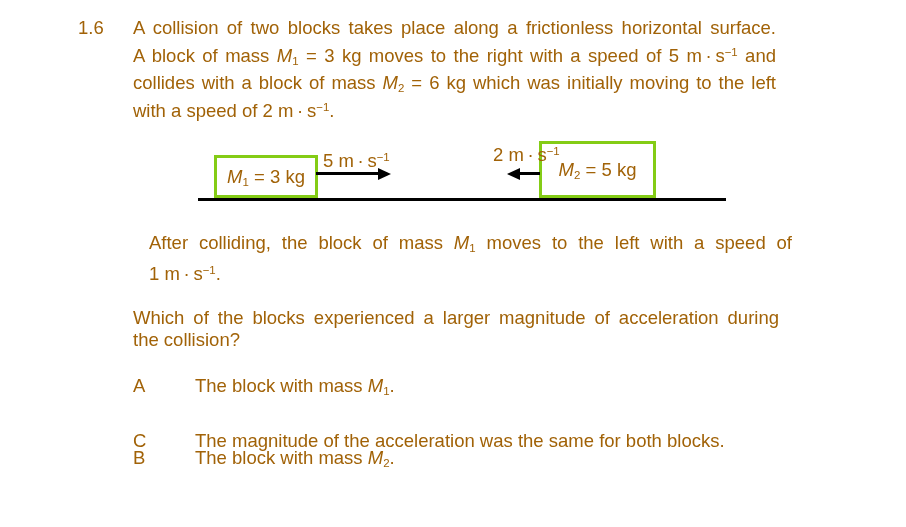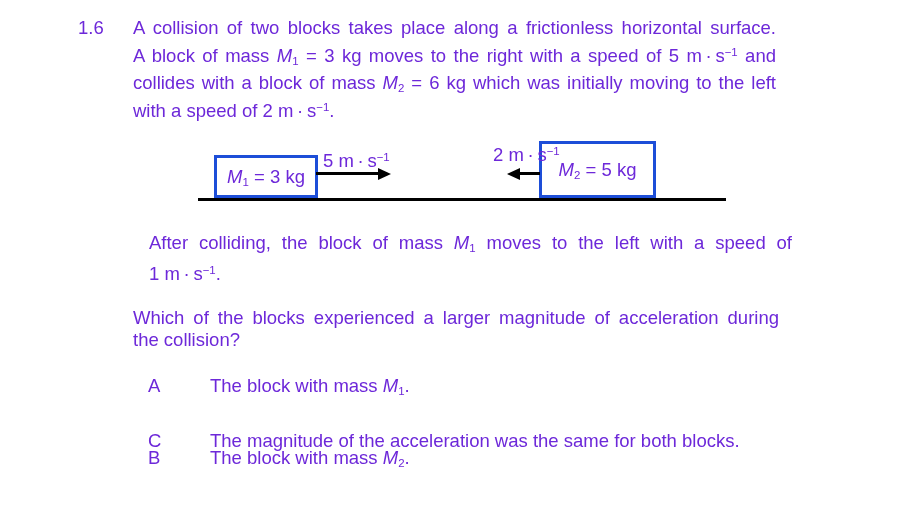--- a/index.html
+++ b/index.html
@@ -1,21 +1,21 @@
 <!DOCTYPE html>
 <html><head>
 <meta charset="utf-8">
 <style>
   html, body { margin: 0; padding: 0; background: #ffffff; }
   .page {
     position: relative;
     width: 906px;
     height: 527px;
     background: #ffffff;
-    color: #6d28d9;
+    color: #a16207;
     font-family: "Liberation Sans", sans-serif;
     font-size: 18.5px;
     overflow: hidden;
   }
   .abs { position: absolute; }
   i { font-style: italic; }
   sub, sup {
     font-size: 62%;
     line-height: 0;
     position: relative;
@@ -28,42 +28,42 @@
 
   .para { left: 133px; width: 643px; }
   .intro  { top: 14px;  line-height: 27.5px; }
   .after  { top: 227px; line-height: 31px; margin-left: 16px; }
   .prompt { top: 307px; line-height: 21.5px; width: 646px; }
   .jline { text-align: justify; text-align-last: justify; }
 
   
   .ground { left: 198px; top: 198px; width: 528px; height: 3px; background: #000; }
   .block {
-    border: 3px solid #1d4ed8;
+    border: 3px solid #84cc16;
     background: #fff;
     box-sizing: border-box;
     display: flex;
     align-items: center;
     justify-content: center;
     white-space: nowrap;
   }
   .block1 { left: 214px; top: 155px; width: 104px; height: 43px; }
   .block2 { left: 539px; top: 141px; width: 117px; height: 57px; }
   .speed-label { line-height: 20px; white-space: nowrap; }
   .label1 { left: 323px; top: 151px; }
   .label2 { left: 485px; top: 145px; margin-left: 8px; }
   .shaft { height: 3px; background: #000; }
   .shaft1 { left: 316px; top: 172px; width: 64px; }
   .shaft2 { left: 520px; top: 172px; width: 20px; }
   .arrhead { width: 0; height: 0; border-top: 6.5px solid transparent; border-bottom: 6.5px solid transparent; }
   .arrhead-right { left: 378px; top: 168px; border-left: 13px solid #000; }
   .arrhead-left  { left: 507px; top: 168px; border-right: 13px solid #000; }
 
   
-  .option-row { left: 148px; width: 660px; line-height: 22px; white-space: nowrap; }
+  .option-row { left: 133px; width: 660px; line-height: 22px; white-space: nowrap; }
   .opt-a { top: 375px; }
   .opt-b { top: 402px; margin-top: 45px; }
   .opt-c { top: 430px; }
   .opt-d { top: 453px; }
   .opt-letter { display: inline-block; width: 62px; }
 </style>
 </head>
 <body>
 
 <div class="page">

